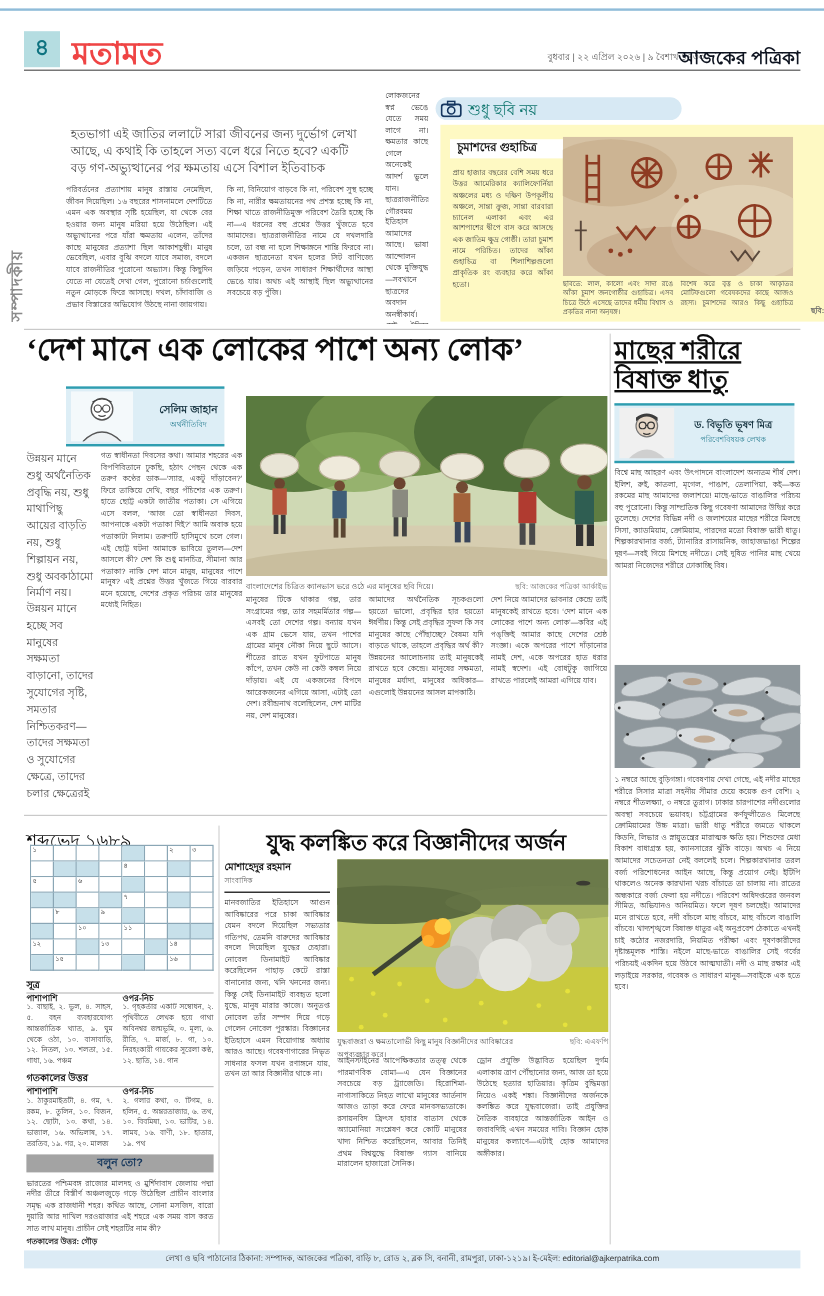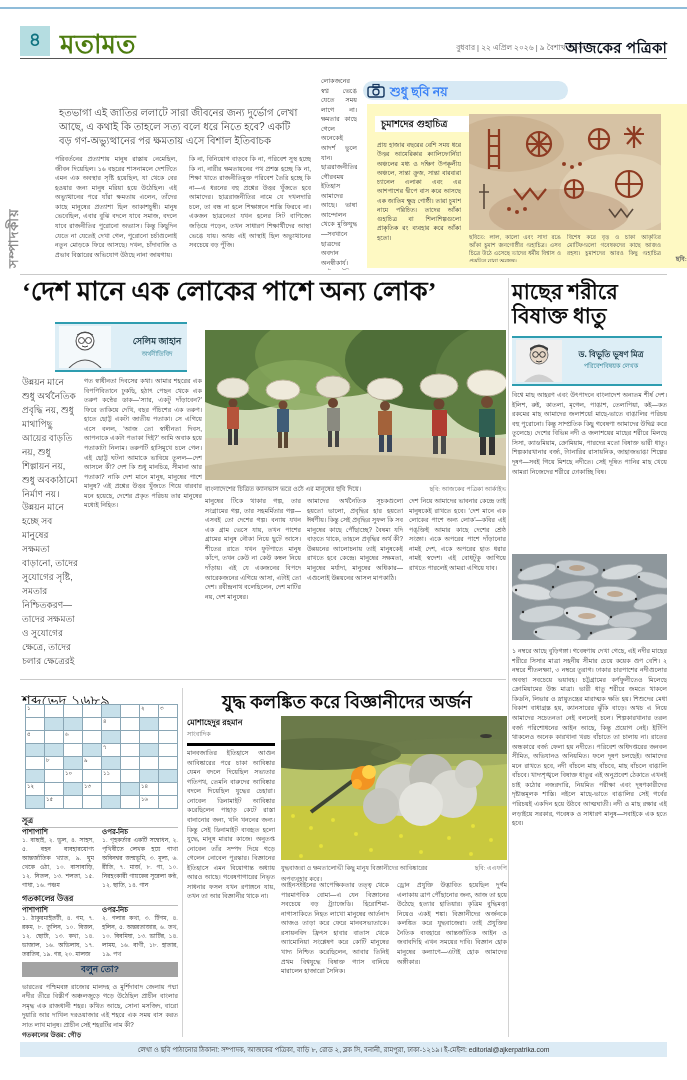--- a/index.html
+++ b/index.html
@@ -10,29 +10,29 @@
   .rule-v{position:absolute;background:#d2d2d2;width:1px;}
   .hl{font-weight:bold;color:#0d0d0d;font-family:"Liberation Serif","DejaVu Serif",serif;}
   .body-txt{font-size:6.3px;line-height:1.52;text-align:justify;color:#333;overflow:hidden;}
   .cap{font-size:6.4px;color:#444;}
   .credit{font-size:6.2px;color:#666;}
   
   .topline{position:absolute;left:0;top:7px;width:687px;height:2px;background:#8fbcd9;}
   .pagenum-box{position:absolute;left:20px;top:26px;width:30px;height:30px;background:#b5dde1;
                display:flex;align-items:center;justify-content:center;}
   .pagenum{font-size:19px;font-weight:bold;color:#0f7380;}
-  .section-title{position:absolute;left:60px;top:24px;font-size:26px;font-weight:bold;color:#4d7c0f;}
+  .section-title{position:absolute;left:60px;top:24px;font-size:26px;font-weight:bold;color:#ef4444;}
   .dateline{position:absolute;right:100px;top:42px;font-size:7.5px;color:#5a5a5a;}
   .masthead{position:absolute;right:20px;top:36px;font-size:15px;font-weight:800;color:#0e1420;letter-spacing:.2px;}
   .header-rule{position:absolute;left:20px;top:58px;width:647px;height:1px;background:#555;}
   .vertical-label{position:absolute;left:4px;top:268px;transform:rotate(-90deg);transform-origin:0 0;
                   font-size:13px;color:#8a8a8a;letter-spacing:1px;white-space:nowrap;font-weight:bold;}
   
   .kicker-bar{position:absolute;left:363px;top:81px;width:205px;height:19px;background:#d7e9f4;border-radius:10px;}
-  .kicker{position:absolute;left:390px;top:83px;font-size:12.5px;font-weight:bold;color:#3b82f6;}
+  .kicker{position:absolute;left:390px;top:83px;font-size:12.5px;font-weight:normal;color:#0f766e;}
   .pf-panel{position:absolute;left:367px;top:104px;width:304px;height:164px;background:#fef9c3;padding-left:44px;}
   .pf-title{position:absolute;left:8px;top:12px;width:116px;height:16px;background:#ffffff;
             font-size:9.5px;font-weight:bold;color:#141414;line-height:16px;padding-left:6px;}
   
   .byline-box{position:absolute;background:#ddeef6;border-top:2px solid #2e9db0;border-bottom:2px solid #2e9db0;}
   .by-name{font-size:8.8px;font-weight:bold;color:#13303d;}
   .by-role{font-size:6.4px;color:#2a7f93;}
   
   .cw-grid{position:absolute;display:grid;grid-template-columns:repeat(8,19px);grid-auto-rows:13px;
            border-left:1px solid #8aa6b5;border-top:1px solid #8aa6b5;}
@@ -195,21 +195,21 @@
       </g>
     </svg>
     <div class="abs cap" style="left:205px;top:484px;width:220px;">বাংলাদেশের চিত্রিত ক্যানভাস ভরে ওঠে এর মানুষের ছবি দিয়ে।</div>
     <div class="abs credit" style="left:380px;top:484px;width:126px;text-align:right;">ছবি: আজকের পত্রিকা আর্কাইভ</div>
     <div class="abs body-txt" style="left:205px;top:496px;width:96px;height:170px;">মানুষের টিকে থাকার গল্প, তার সংগ্রামের গল্প, তার সহমর্মিতার গল্প—এসবই তো দেশের গল্প। বন্যায় যখন এক গ্রাম ভেসে যায়, তখন পাশের গ্রামের মানুষ নৌকা নিয়ে ছুটে আসে। শীতের রাতে যখন ফুটপাতে মানুষ কাঁপে, তখন কেউ না কেউ কম্বল নিয়ে দাঁড়ায়। এই যে একজনের বিপদে আরেকজনের এগিয়ে আসা, এটাই তো দেশ। রবীন্দ্রনাথ বলেছিলেন, দেশ মাটির নয়, দেশ মানুষের।</div>
     <div class="abs body-txt" style="left:307px;top:496px;width:96px;height:170px;">আমাদের অর্থনৈতিক সূচকগুলো হয়তো ভালো, প্রবৃদ্ধির হার হয়তো ঈর্ষণীয়। কিন্তু সেই প্রবৃদ্ধির সুফল কি সব মানুষের কাছে পৌঁছাচ্ছে? বৈষম্য যদি বাড়তে থাকে, তাহলে প্রবৃদ্ধির অর্থ কী? উন্নয়নের আলোচনায় তাই মানুষকেই রাখতে হবে কেন্দ্রে। মানুষের সক্ষমতা, মানুষের মর্যাদা, মানুষের অধিকার—এগুলোই উন্নয়নের আসল মাপকাঠি।</div>
     <div class="abs body-txt" style="left:409px;top:496px;width:97px;height:170px;">দেশ নিয়ে আমাদের ভাবনার কেন্দ্রে তাই মানুষকেই রাখতে হবে। ‘দেশ মানে এক লোকের পাশে অন্য লোক’—কবির এই পঙ্‌ক্তিই আমার কাছে দেশের শ্রেষ্ঠ সংজ্ঞা। একে অপরের পাশে দাঁড়ানোর নামই দেশ, একে অপরের হাত ধরার নামই স্বদেশ। এই বোধটুকু জাগিয়ে রাখতে পারলেই আমরা এগিয়ে যাব।</div>
   </section>
 
   <section>
-    <h1 class="abs hl" style="left:512px;top:280px;width:152px;margin:0;font-size:21px;line-height:1.15;">মাছের শরীরে বিষাক্ত ধাতু</h1>
+    <h1 class="abs hl" style="left:512px;top:280px;width:152px;margin:0;font-size:21px;line-height:1.15;text-decoration:underline;">মাছের শরীরে বিষাক্ত ধাতু</h1>
     <div class="byline-box" style="left:512px;top:336px;width:150px;height:46px;">
       <svg class="abs" style="left:4px;top:2px;" width="46" height="42" viewBox="0 0 46 42">
         <rect width="46" height="42" fill="#f0f0f0"></rect>
         <path d="M8 42 Q23 27 38 42 Z" fill="#cfcfcf"></path>
         <circle cx="23" cy="15" r="9" fill="#e5d6c6" stroke="#777" stroke-width="1"></circle>
         <path d="M14 11 Q23 3 32 11 L32 8 Q23 1 14 8 Z" fill="#3c3c3c"></path>
         <g stroke="#333" stroke-width="1" fill="none">
           <circle cx="19.5" cy="14.5" r="2.8"></circle>
             <circle cx="26.5" cy="14.5" r="2.8"></circle>
           <path d="M22.3 14.5 h1.4 M20 21 q3 2 6 0"></path>
@@ -375,21 +375,21 @@
     <div class="abs cw-sub" style="left:102px;top:904px;">ওপর-নিচ</div>
     <div class="abs cw-txt" style="left:22px;top:914px;width:72px;height:44px;">১. ঠাকুরমাইতটী, ৪. গম, ৭. রকম, ৮. তুলিন, ১০. বিজন, ১২. ছোটা, ১৩. কথা, ১৪. ভাজাল, ১৬. অভিলাষ, ১৭. তরতিব, ১৯. গর, ২০. মালজ</div>
     <div class="abs cw-txt" style="left:102px;top:914px;width:76px;height:44px;">২. গলার কথা, ৩. টিগম, ৪. হলিন, ৫. অন্তরতাজার, ৬. তথ, ১০. বিবমিষা, ১৩. ভাটির, ১৪. লাময, ১৬. বাণী, ১৮. হাতার, ১৯. পথ</div>
     <div class="banner" style="left:22px;top:962px;width:156px;height:15px;line-height:15px;">বলুন তো?</div>
     <div class="abs cw-txt" style="left:22px;top:982px;width:156px;height:46px;font-size:6.3px;">ভারতের পশ্চিমবঙ্গ রাজ্যের মালদহ ও মুর্শিদাবাদ জেলায় পদ্মা নদীর তীরে বিস্তীর্ণ অঞ্চলজুড়ে গড়ে উঠেছিল প্রাচীন বাংলার সমৃদ্ধ এক রাজধানী শহর। কথিত আছে, সোনা মসজিদ, বারো দুয়ারি আর দাখিল দরওয়াজার এই শহরে এক সময় বাস করত সাত লাখ মানুষ। প্রাচীন সেই শহরটির নাম কী?</div>
     <div class="abs" style="left:22px;top:1030px;width:156px;font-size:6.5px;font-weight:bold;color:#222;">গতকালের উত্তর: গৌড়</div>
   </section>
 
   <section>
     <h1 class="abs hl" style="left:187px;top:688px;width:320px;margin:0;font-size:18px;text-align:center;">যুদ্ধ কলঙ্কিত করে বিজ্ঞানীদের অর্জন</h1>
-    <div class="abs" style="left:187px;top:716px;width:88px;border-bottom:3px solid #000000;padding-bottom:3px;">
+    <div class="abs" style="left:187px;top:716px;width:88px;border-bottom:1px solid #000000;padding-bottom:3px;">
       <div style="font-size:8px;font-weight:bold;color:#111;">মোশাহেদুর রহমান</div>
       <div style="font-size:6.3px;color:#666;">সাংবাদিক</div>
     </div>
     <div class="abs body-txt" style="left:187px;top:748px;width:88px;height:288px;">মানবজাতির ইতিহাসে আগুন আবিষ্কারের পরে চাকা আবিষ্কার যেমন বদলে দিয়েছিল সভ্যতার গতিপথ, তেমনি বারুদের আবিষ্কার বদলে দিয়েছিল যুদ্ধের চেহারা। নোবেল ডিনামাইট আবিষ্কার করেছিলেন পাহাড় কেটে রাস্তা বানানোর জন্য, খনি খননের জন্য। কিন্তু সেই ডিনামাইট ব্যবহৃত হলো যুদ্ধে, মানুষ মারার কাজে। অনুতপ্ত নোবেল তাঁর সম্পদ দিয়ে গড়ে গেলেন নোবেল পুরস্কার। বিজ্ঞানের ইতিহাসে এমন বিয়োগান্ত অধ্যায় আরও আছে। গবেষণাগারের নিভৃত সাধনার ফসল যখন রণাঙ্গনে যায়, তখন তা আর বিজ্ঞানীর থাকে না।</div>
     <svg class="abs" style="left:281px;top:716px;" width="226" height="144" viewBox="0 0 226 144">
       <rect width="226" height="144" fill="#b9c468"></rect>
       <rect width="226" height="38" fill="#6b7a4a"></rect>
       <ellipse cx="40" cy="38" rx="80" ry="16" fill="#5d6c40"></ellipse>
       <ellipse cx="180" cy="36" rx="90" ry="14" fill="#73825049"></ellipse>
       <rect y="90" width="226" height="54" fill="#c9c93f"></rect>

